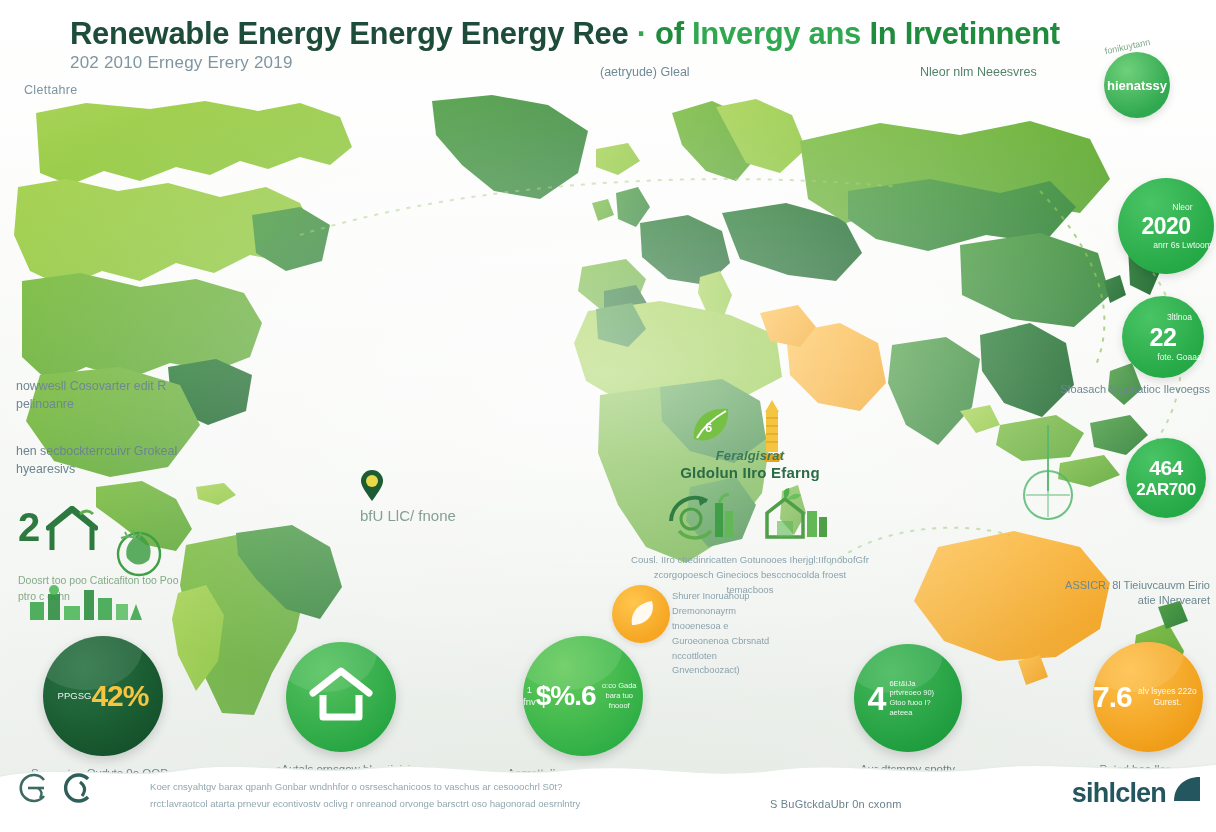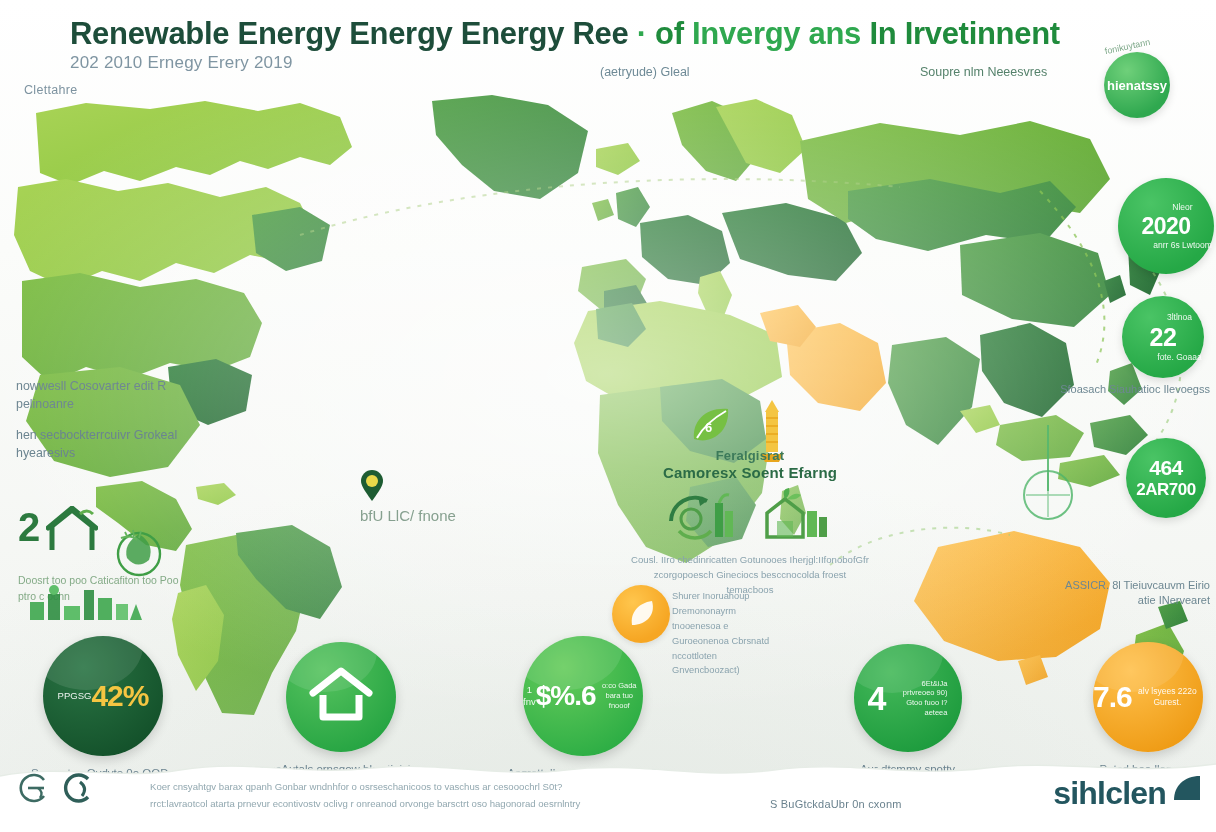--- a/index.html
+++ b/index.html
@@ -53,21 +53,21 @@
 
   
   .mapwrap { position:absolute; left:0; top:95px; width:1216px; height:620px; }
   .mapwrap svg { display:block; width:100%; height:100%; }
 
   
   .left-note {
     position:absolute; left:16px; top:378px; width:175px;
     font-size:12.4px; line-height:1.42; color:#6f8793;
   }
-  .left-note .ln2 { margin-top:14px; color:#6b8490; }
+  .left-note .ln2 { margin-top:30px; color:#6b8490; }
 
   
   .left-kpi { position:absolute; left:18px; top:508px; width:180px; }
   .left-kpi .row { display:flex; align-items:flex-start; gap:7px; }
   .left-kpi .big {
     font-size:40px; font-weight:700; color:#2c7a3f; line-height:.95;
     letter-spacing:-1px;
   }
   .left-kpi .glyphs { position:relative; top:-2px; }
   .left-kpi .cap {
@@ -78,21 +78,21 @@
   
   .pin { position:absolute; left:360px; top:470px; }
   .pin .plabel { font-size:15px; color:#86a08f; margin-top:1px; text-align:center; }
 
   
   .leafbadge { position:absolute; left:690px; top:405px; }
   .tower { position:absolute; left:757px; top:398px; }
 
   
   .center-panel { position:absolute; left:630px; top:448px; width:240px; text-align:center; }
-  .center-panel .ct1 { font-size:13px; color:#3c7a5a; font-weight:600; letter-spacing:.2px; }
+  .center-panel .ct1 { font-size:13px; color:#3c7a5a; font-weight:600; letter-spacing:.2px;font-style:italic; }
   .center-panel .ct2 { font-size:15px; color:#2b6b46; font-weight:600; margin-top:1px; letter-spacing:.2px; }
   .center-panel .icons { display:flex; justify-content:center; gap:22px; margin-top:6px; }
   .center-panel .cbody { margin-top:6px; font-size:9.6px; line-height:1.55; color:#8aa3ae; }
 
   
   .mini-orange { position:absolute; left:612px; top:585px; }
   .mini-orange .mcirc {
     width:58px;height:58px;border-radius:50%;
     background:radial-gradient(circle at 36% 30%,#ffc64d,#f6a623 70%);
     display:flex;align-items:center;justify-content:center;
@@ -138,21 +138,21 @@
   .f-logos { position:absolute; left:14px; bottom:22px; display:flex; gap:10px; }
   .f-body {
     position:absolute; left:150px; bottom:20px; width:640px;
     font-size:9.6px; line-height:1.7; color:#92a8b0;
   }
   .f-mid { position:absolute; left:770px; bottom:22px;
     font-size:11px; color:#6a828e; letter-spacing:.2px; }
   .f-brand {
     position:absolute; right:14px; bottom:20px;
     display:flex; align-items:center; gap:6px;
-    font-size:32px; font-weight:700; color:#23565f; letter-spacing:-.8px;text-align:center;
+    font-size:27px; font-weight:700; color:#23565f; letter-spacing:-.8px;text-align:center;
   }
 </style>
 </head>
 <body>
 
 <div id="stage">
 
   <div class="mapwrap">
     <svg viewBox="0 0 1216 620" preserveAspectRatio="none" aria-hidden="true">
       <defs>
@@ -280,21 +280,21 @@
       <span>Renewable Energy Energy Energy Ree</span>
       <span class="accent">·</span>
       <span class="accent2">of</span>
       <span class="accent">Invergy ans</span>
       <span class="accent2">In Irvetinnent</span>
     </div>
     <div class="subtitle">202 2010 Ernegy Erery 2019</div>
   </div>
   <div class="kicker">Clettahre</div>
   <div class="map-note-a">(aetryude) Gleal</div>
-  <div class="map-note-b">Soupre nlm Neeesvres</div>
+  <div class="map-note-b">Nleor nlm Neeesvres</div>
 
   <div class="left-note">
     <div class="ln1">nowwesll Cosovarter edit R pelinoanre</div>
     <div class="ln2">hen secbockterrcuivr Grokeal hyearesivs</div>
   </div>
 
   <div class="left-kpi">
     <div class="row">
       <div class="big">2</div>
       <div class="glyphs">
@@ -348,21 +348,21 @@
     <svg width="30" height="66" viewBox="0 0 30 66" aria-hidden="true">
       <path d="M15 2 L22 14 L8 14 Z" fill="#f4c542"></path>
       <rect x="9" y="14" width="12" height="40" fill="#f4c542"></rect>
       <path d="M9 20 h12 M9 28 h12 M9 36 h12 M9 44 h12" stroke="#e8a61d" stroke-width="1.6"></path>
       <path d="M4 56 L26 56 L22 64 L8 64 Z" fill="#e8a61d"></path>
     </svg>
   </div>
 
   <div class="center-panel">
     <div class="ct1">Feralgisrat</div>
-    <div class="ct2">Camoresx Soent Efarng</div>
+    <div class="ct2">Gldolun IIro Efarng</div>
     <div class="icons">
       <div>
         <svg width="72" height="56" viewBox="0 0 72 56" aria-hidden="true">
           <path d="M4 34 A24 24 0 0 1 40 14" fill="none" stroke="#2f7d42" stroke-width="4"></path>
           <path d="M40 14 l-9 -5 l2 10 Z" fill="#2f7d42"></path>
           <path d="M12 44 A22 22 0 0 0 44 44" fill="none" stroke="#5fae4d" stroke-width="3.5"></path>
           <circle cx="24" cy="32" r="10" fill="none" stroke="#4f9e48" stroke-width="3"></circle>
           <rect x="48" y="16" width="8" height="34" fill="#3f9e46"></rect>
           <rect x="58" y="24" width="8" height="26" fill="#61b855"></rect>
           <path d="M52 16 q4 -10 10 -8" fill="none" stroke="#61b855" stroke-width="3"></path>
@@ -456,21 +456,21 @@
         <span class="bsub" style="font-size:7.5px;max-width:92px;">o:co Gada bara tuo fnooof</span>
       </div>
       <div class="bcap">Asgrettellons rGaNs FmcypIE Camoresx</div>
     </div>
 
     <div class="badge" style="left:820px;top:16px;width:175px;">
       <div class="bcirc" style="width:108px;height:108px;margin:0 auto;
                   background:radial-gradient(circle at 34% 26%,#45b95a,#1e9c3e 78%);
                   flex-direction:row;gap:4px;">
         <span class="bval" style="font-size:34px;">4</span>
-        <span class="bsub" style="font-size:7.5px;max-width:58px;text-align:right;">6Et&amp;iJa prtvreoeo 90) Gtoo fuoo I?aeteea</span>
+        <span class="bsub" style="font-size:7.5px;max-width:58px;text-align:left;">6Et&amp;iJa prtvreoeo 90) Gtoo fuoo I?aeteea</span>
       </div>
       <div class="bcap">Aur dtcmmy spotty</div>
     </div>
 
     <div class="badge" style="left:1080px;top:14px;width:136px;">
       <div class="bcirc" style="width:110px;height:110px;margin:0 auto;
                   background:radial-gradient(circle at 34% 26%,#ffc14d,#ef9c16 78%);">
         <span class="bval" style="font-size:30px;">7.6</span>
         <span class="bsub" style="font-size:8.5px;max-width:86px;">alv lsyees 222o Gurest.</span>
       </div>

